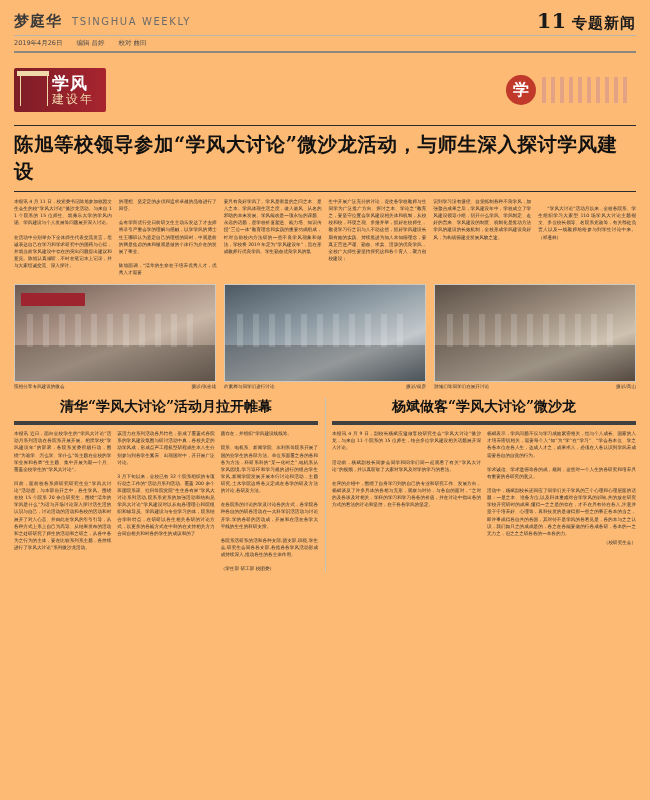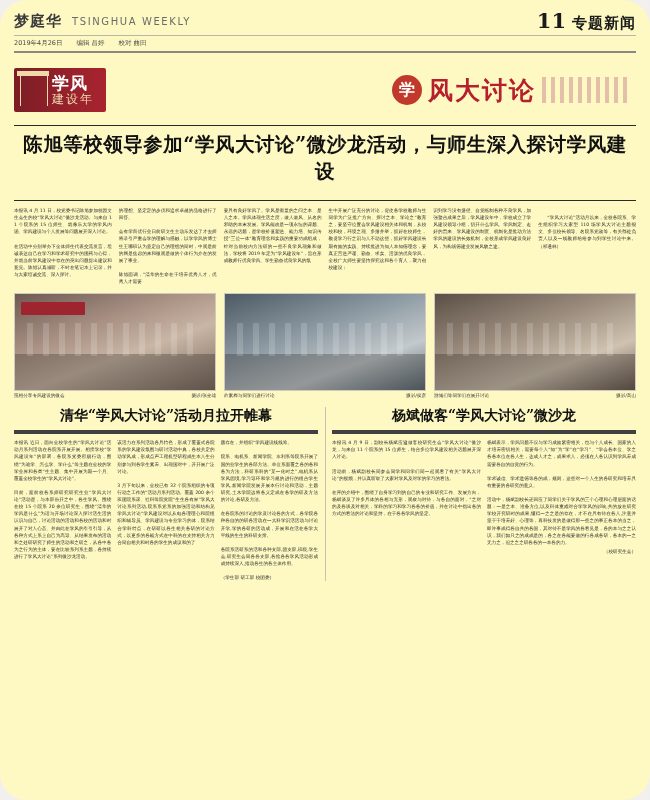--- a/index.html
+++ b/index.html
@@ -5,24 +5,23 @@
   html,body{margin:0;padding:0;}
   body{
     width:650px;height:800px;
     background:#f2f0ec;
     font-family:"DejaVu Sans","Liberation Sans",sans-serif;
     overflow:hidden;
   }
   .page{
     position:relative;
     width:650px;height:800px;
-    background:#fef9c3;
+    background:#fdba74;
     box-sizing:border-box;
     padding:10px 14px 8px 14px;
-    border-radius:27px;
   }
 
   
   .masthead{
     display:flex;align-items:center;justify-content:space-between;
     border-bottom:1px solid #b9b4ac;
     padding-bottom:2px;
   }
   .mast-left{display:flex;align-items:flex-end;gap:10px;}
   .mast-logo{
@@ -91,27 +90,26 @@
   .br-deco{
     width:90px;height:26px;
     background:
       repeating-linear-gradient(90deg,#cf8f93 0 4px,transparent 4px 9px);
     opacity:.55;
   }
 
   
   .headline{
     margin-top:4px;
-    text-align:center;
     font-family:"DejaVu Serif","Liberation Serif",serif;
     font-size:19.5px;font-weight:bold;color:#111;
     letter-spacing:.5px;
     border-top:1px solid #2b2b2b;
     border-bottom:1px solid #2b2b2b;
-    padding:5px 0 15px 0;
+    padding:5px 0 6px 0;
   }
 
   
   .cols{
     display:grid;
     grid-template-columns:repeat(6,1fr);
     gap:7px;
     margin-top:6px;
   }
   .col{
@@ -202,21 +200,20 @@
   <div class="banner">
     <div class="banner-left">
       <span class="bl-icon"></span>
       <span class="bl-text">
         <span class="bl-t1">学风</span>
         <span class="bl-t2">建设年</span>
       </span>
     </div>
     <div class="banner-right">
       <span class="br-badge">学</span>
-      <span class="br-title">风大讨论</span>
       <span class="br-deco"></span>
     </div>
   </div>
 
   <div class="headline">陈旭等校领导参加“学风大讨论”微沙龙活动，与师生深入探讨学风建设</div>
 
   <div class="cols">
     <div class="col">本报讯 4 月 11 日，校党委书记陈旭参加校园文生会生的校“学风大讨论”微沙龙活动。与来自 11 个院系的 15 位师生、就像乐大学的学风内涵、学风建设与个人发展等问题展开深入讨论。
 
 在活动中分别举办下全体师生代表交流发言，坦诚表达自己在学习和学术研究中的困惑与心得，并就当前学风建设中存在的突出问题提出建议和意见。陈旭认真倾听，不时在笔记本上记录，并与大家坦诚交流、深入探讨。</div>

